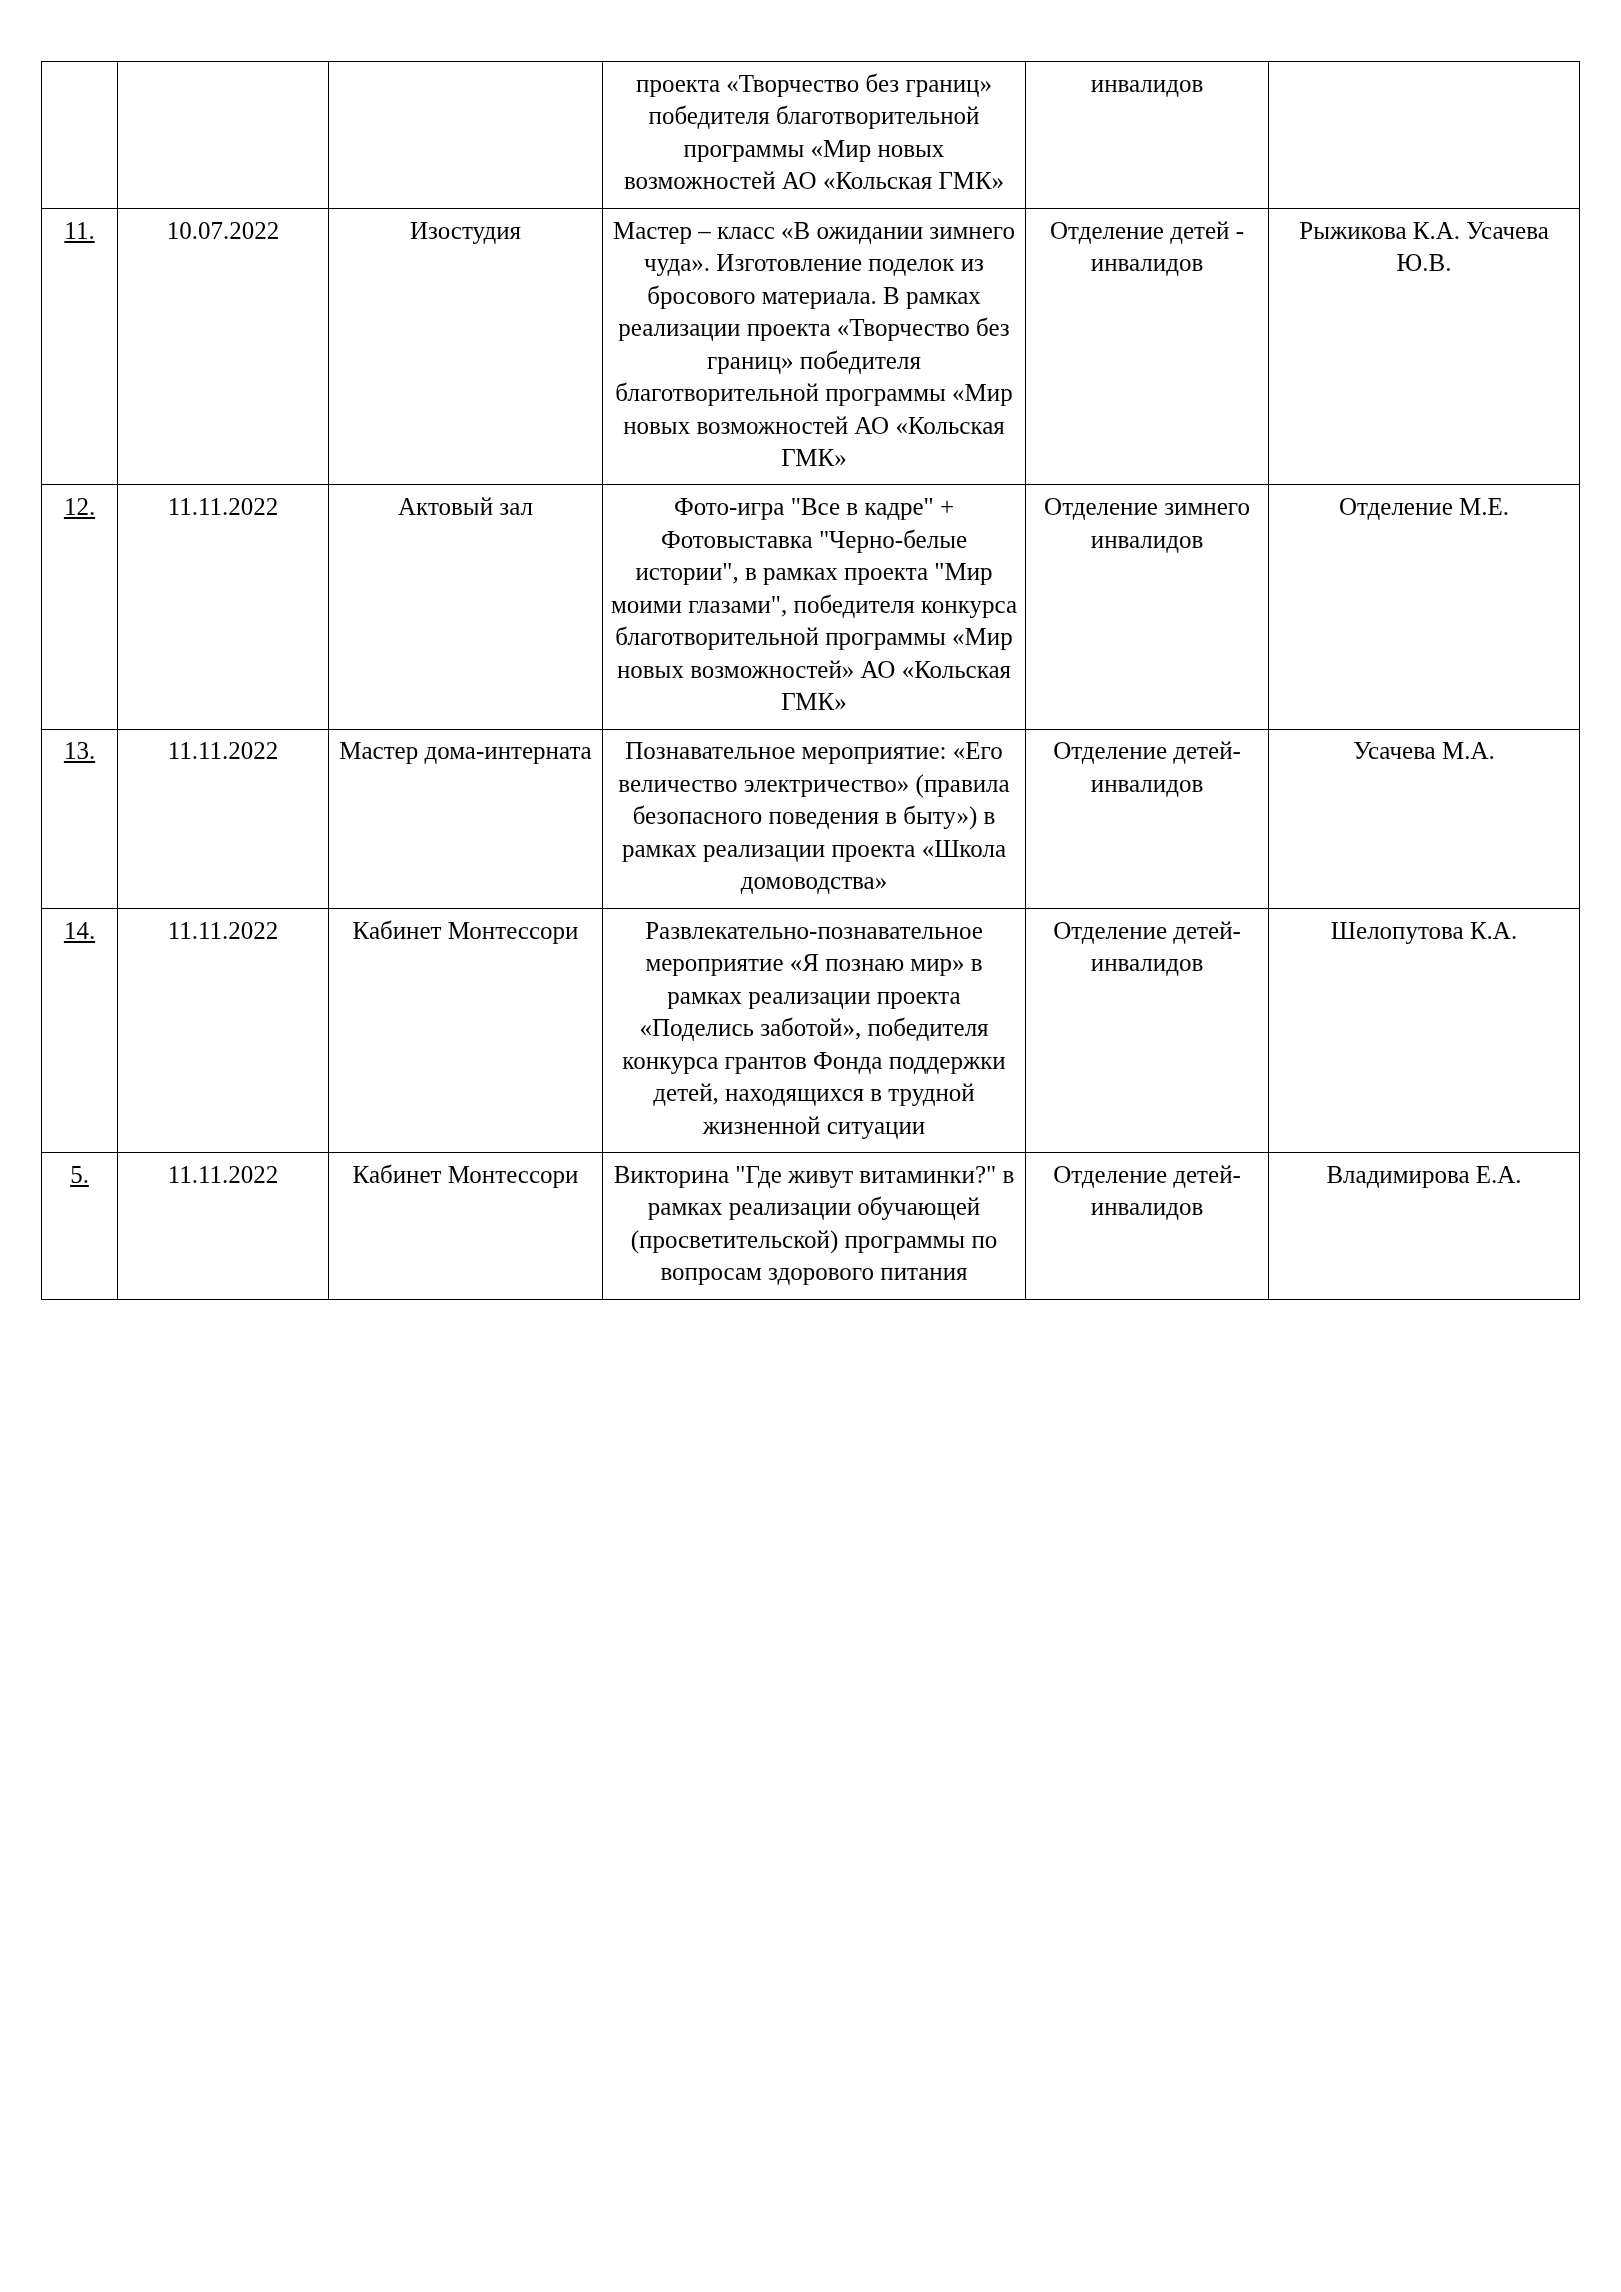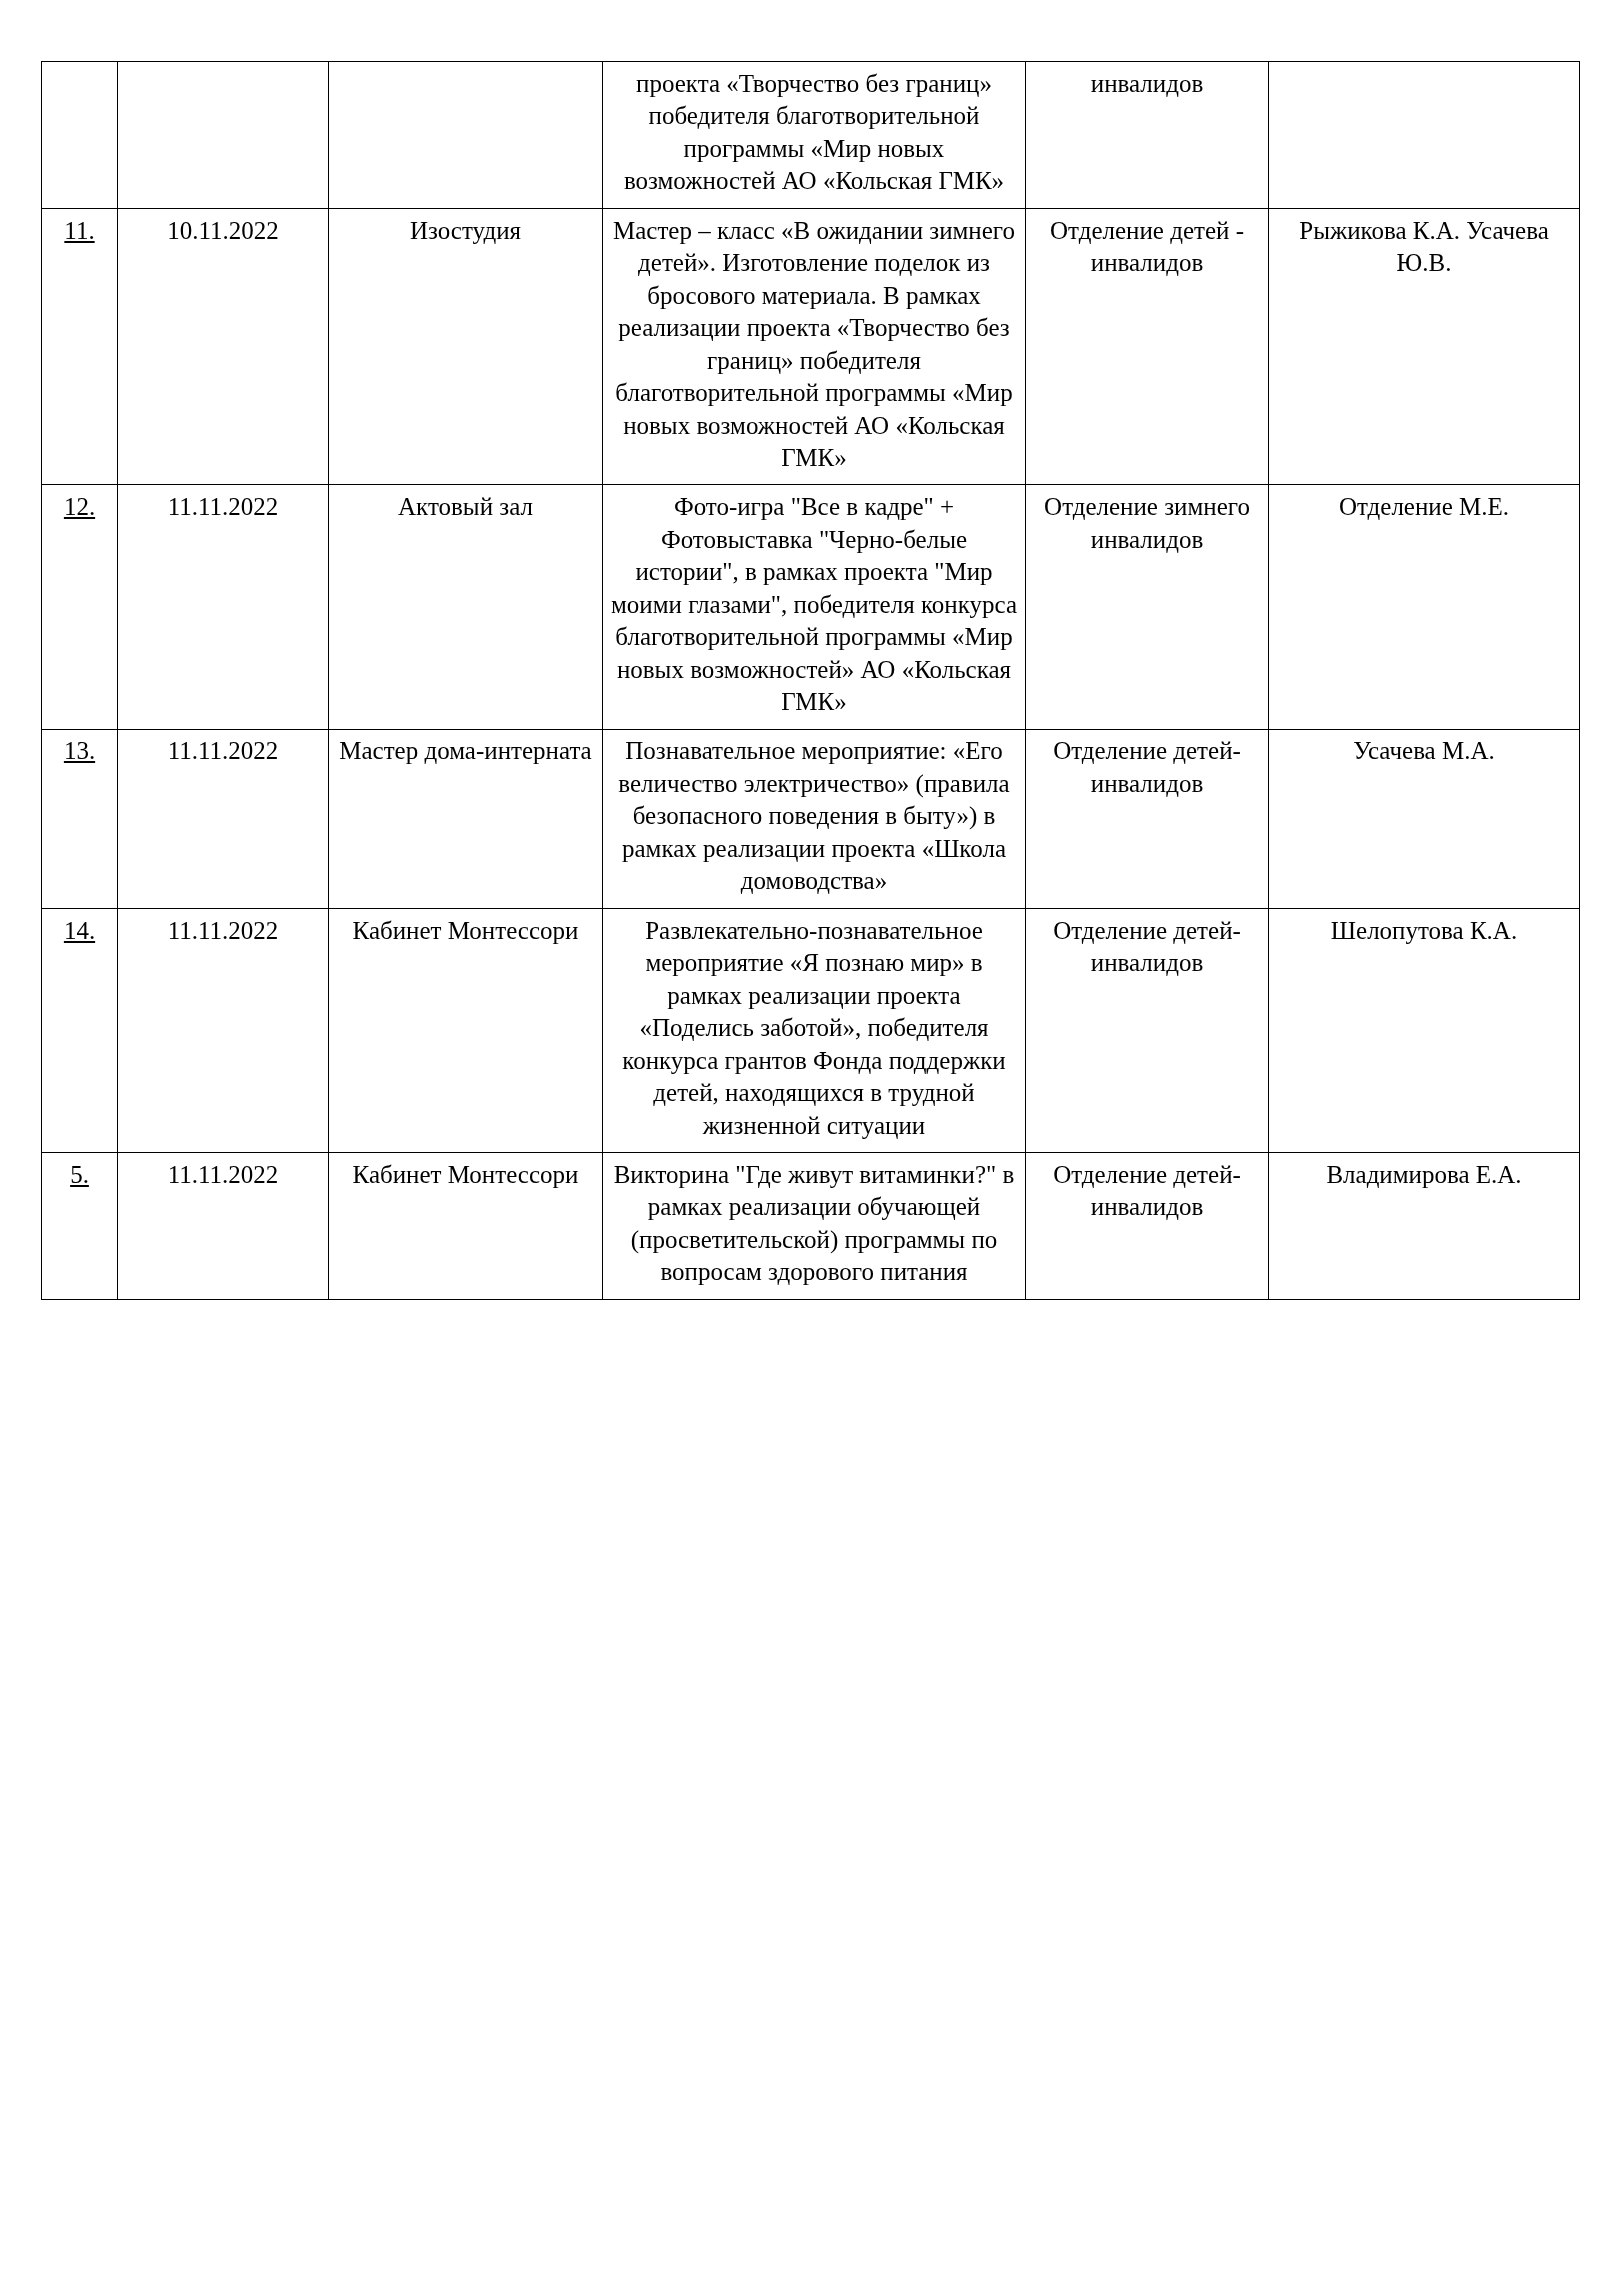--- a/index.html
+++ b/index.html
@@ -75,23 +75,23 @@
         <td class="num empty"></td>
         <td class="empty"></td>
         <td class="empty"></td>
         <td class="desc">проекта «Творчество без границ» победителя благотворительной программы «Мир новых возможностей АО «Кольская ГМК»</td>
         <td>инвалидов</td>
         <td class="empty"></td>
       </tr>
 
       <tr>
         <td class="num">11.</td>
-        <td>10.11.2022</td>
+        <td>10.07.2022</td>
         <td>Изостудия</td>
-        <td class="desc">Мастер – класс «В ожидании зимнего детей». Изготовление поделок из бросового материала. В рамках реализации проекта «Творчество без границ» победителя благотворительной программы «Мир новых возможностей АО «Кольская ГМК»</td>
+        <td class="desc">Мастер – класс «В ожидании зимнего чуда». Изготовление поделок из бросового материала. В рамках реализации проекта «Творчество без границ» победителя благотворительной программы «Мир новых возможностей АО «Кольская ГМК»</td>
         <td>Отделение детей - инвалидов</td>
         <td>Рыжикова К.А. Усачева Ю.В.</td>
       </tr>
 
       <tr>
         <td class="num">12.</td>
         <td>11.11.2022</td>
         <td>Актовый зал</td>
         <td class="desc">Фото-игра "Все в кадре" + Фотовыставка "Черно-белые истории", в рамках проекта "Мир моими глазами", победителя  конкурса благотворительной программы «Мир новых возможностей» АО «Кольская ГМК»</td>
         <td>Отделение зимнего инвалидов</td>

